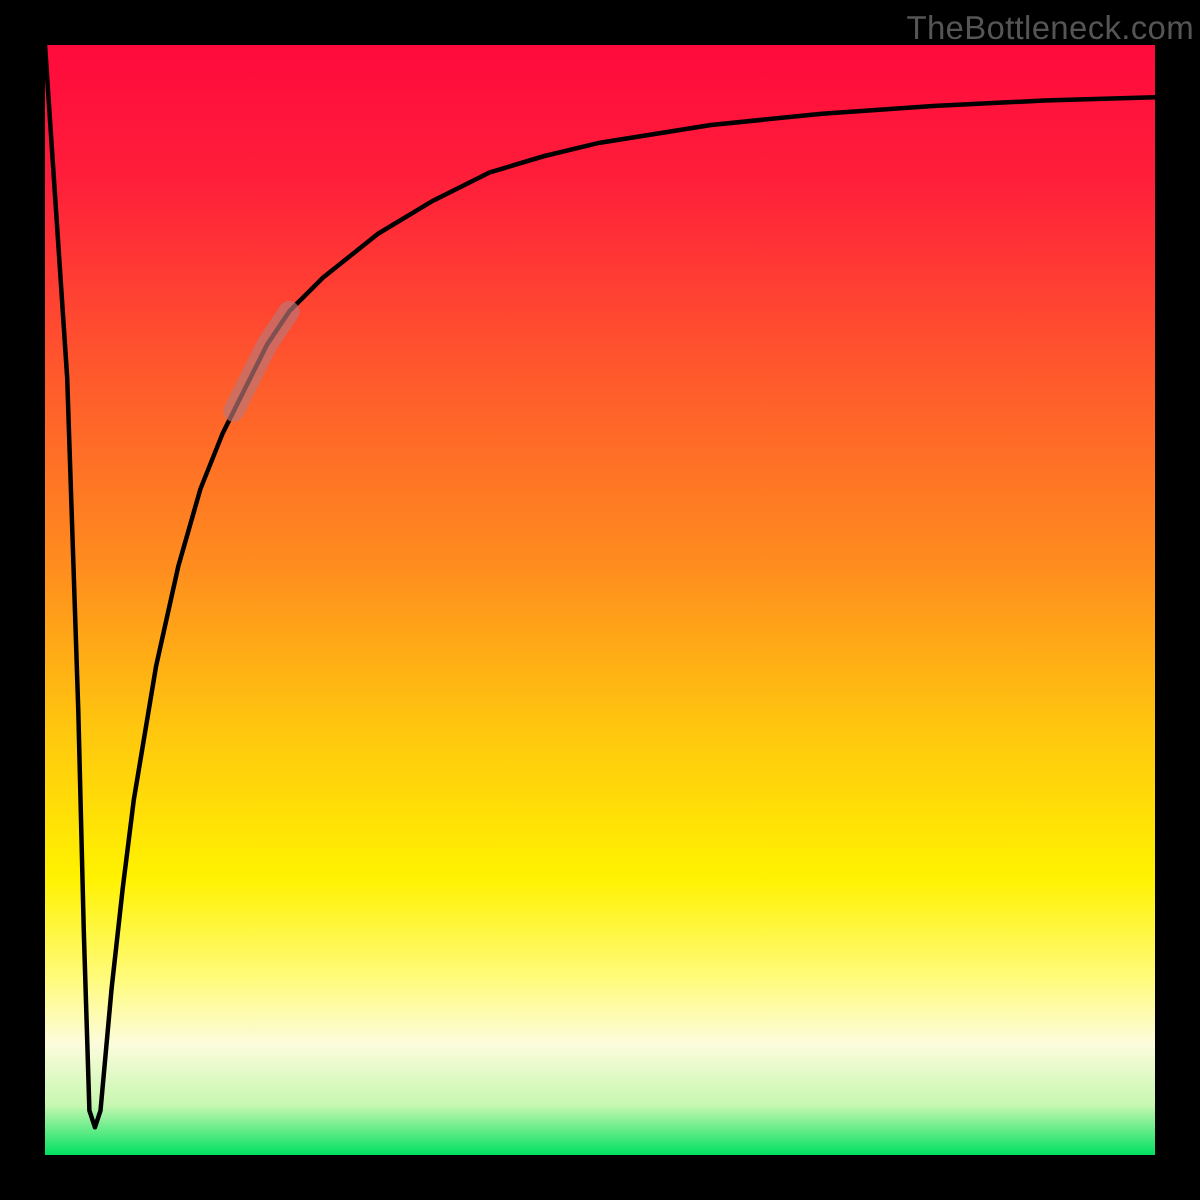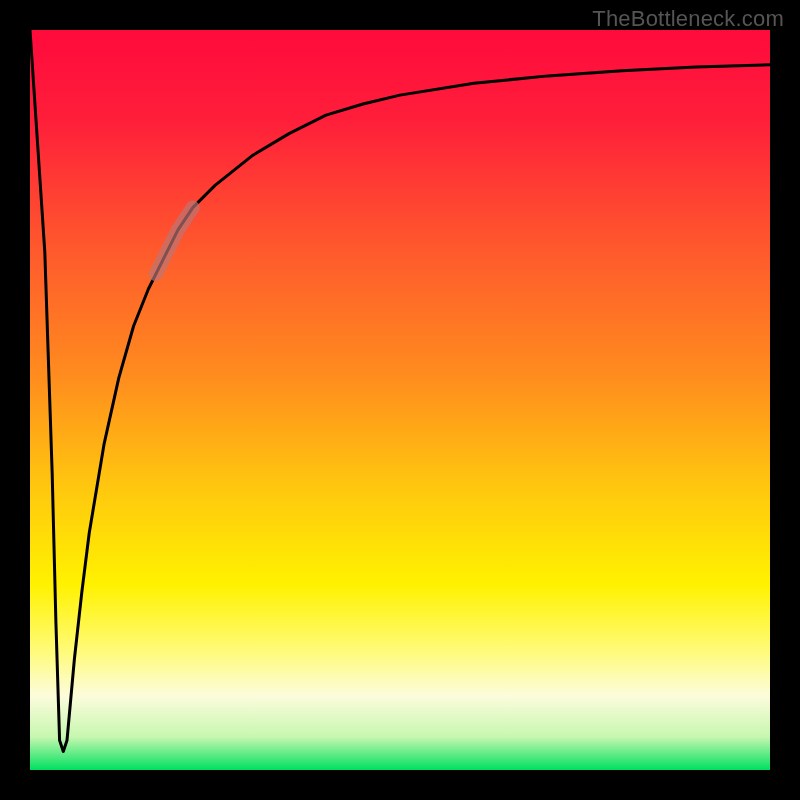--- a/index.html
+++ b/index.html
@@ -12,21 +12,21 @@
     font-family: Arial, Helvetica, sans-serif;
   }
   .container {
     position: relative;
     width: 800px;
     height: 800px;
   }
   .watermark {
     position: absolute;
     top: 6px;
-    right: 16px;
+    right: 4px;
     font-size: 22px;
     color: #555;
     letter-spacing: 0.2px;
     user-select: none;
   }
   svg {
     display: block;
   }
 </style>
 </head>

